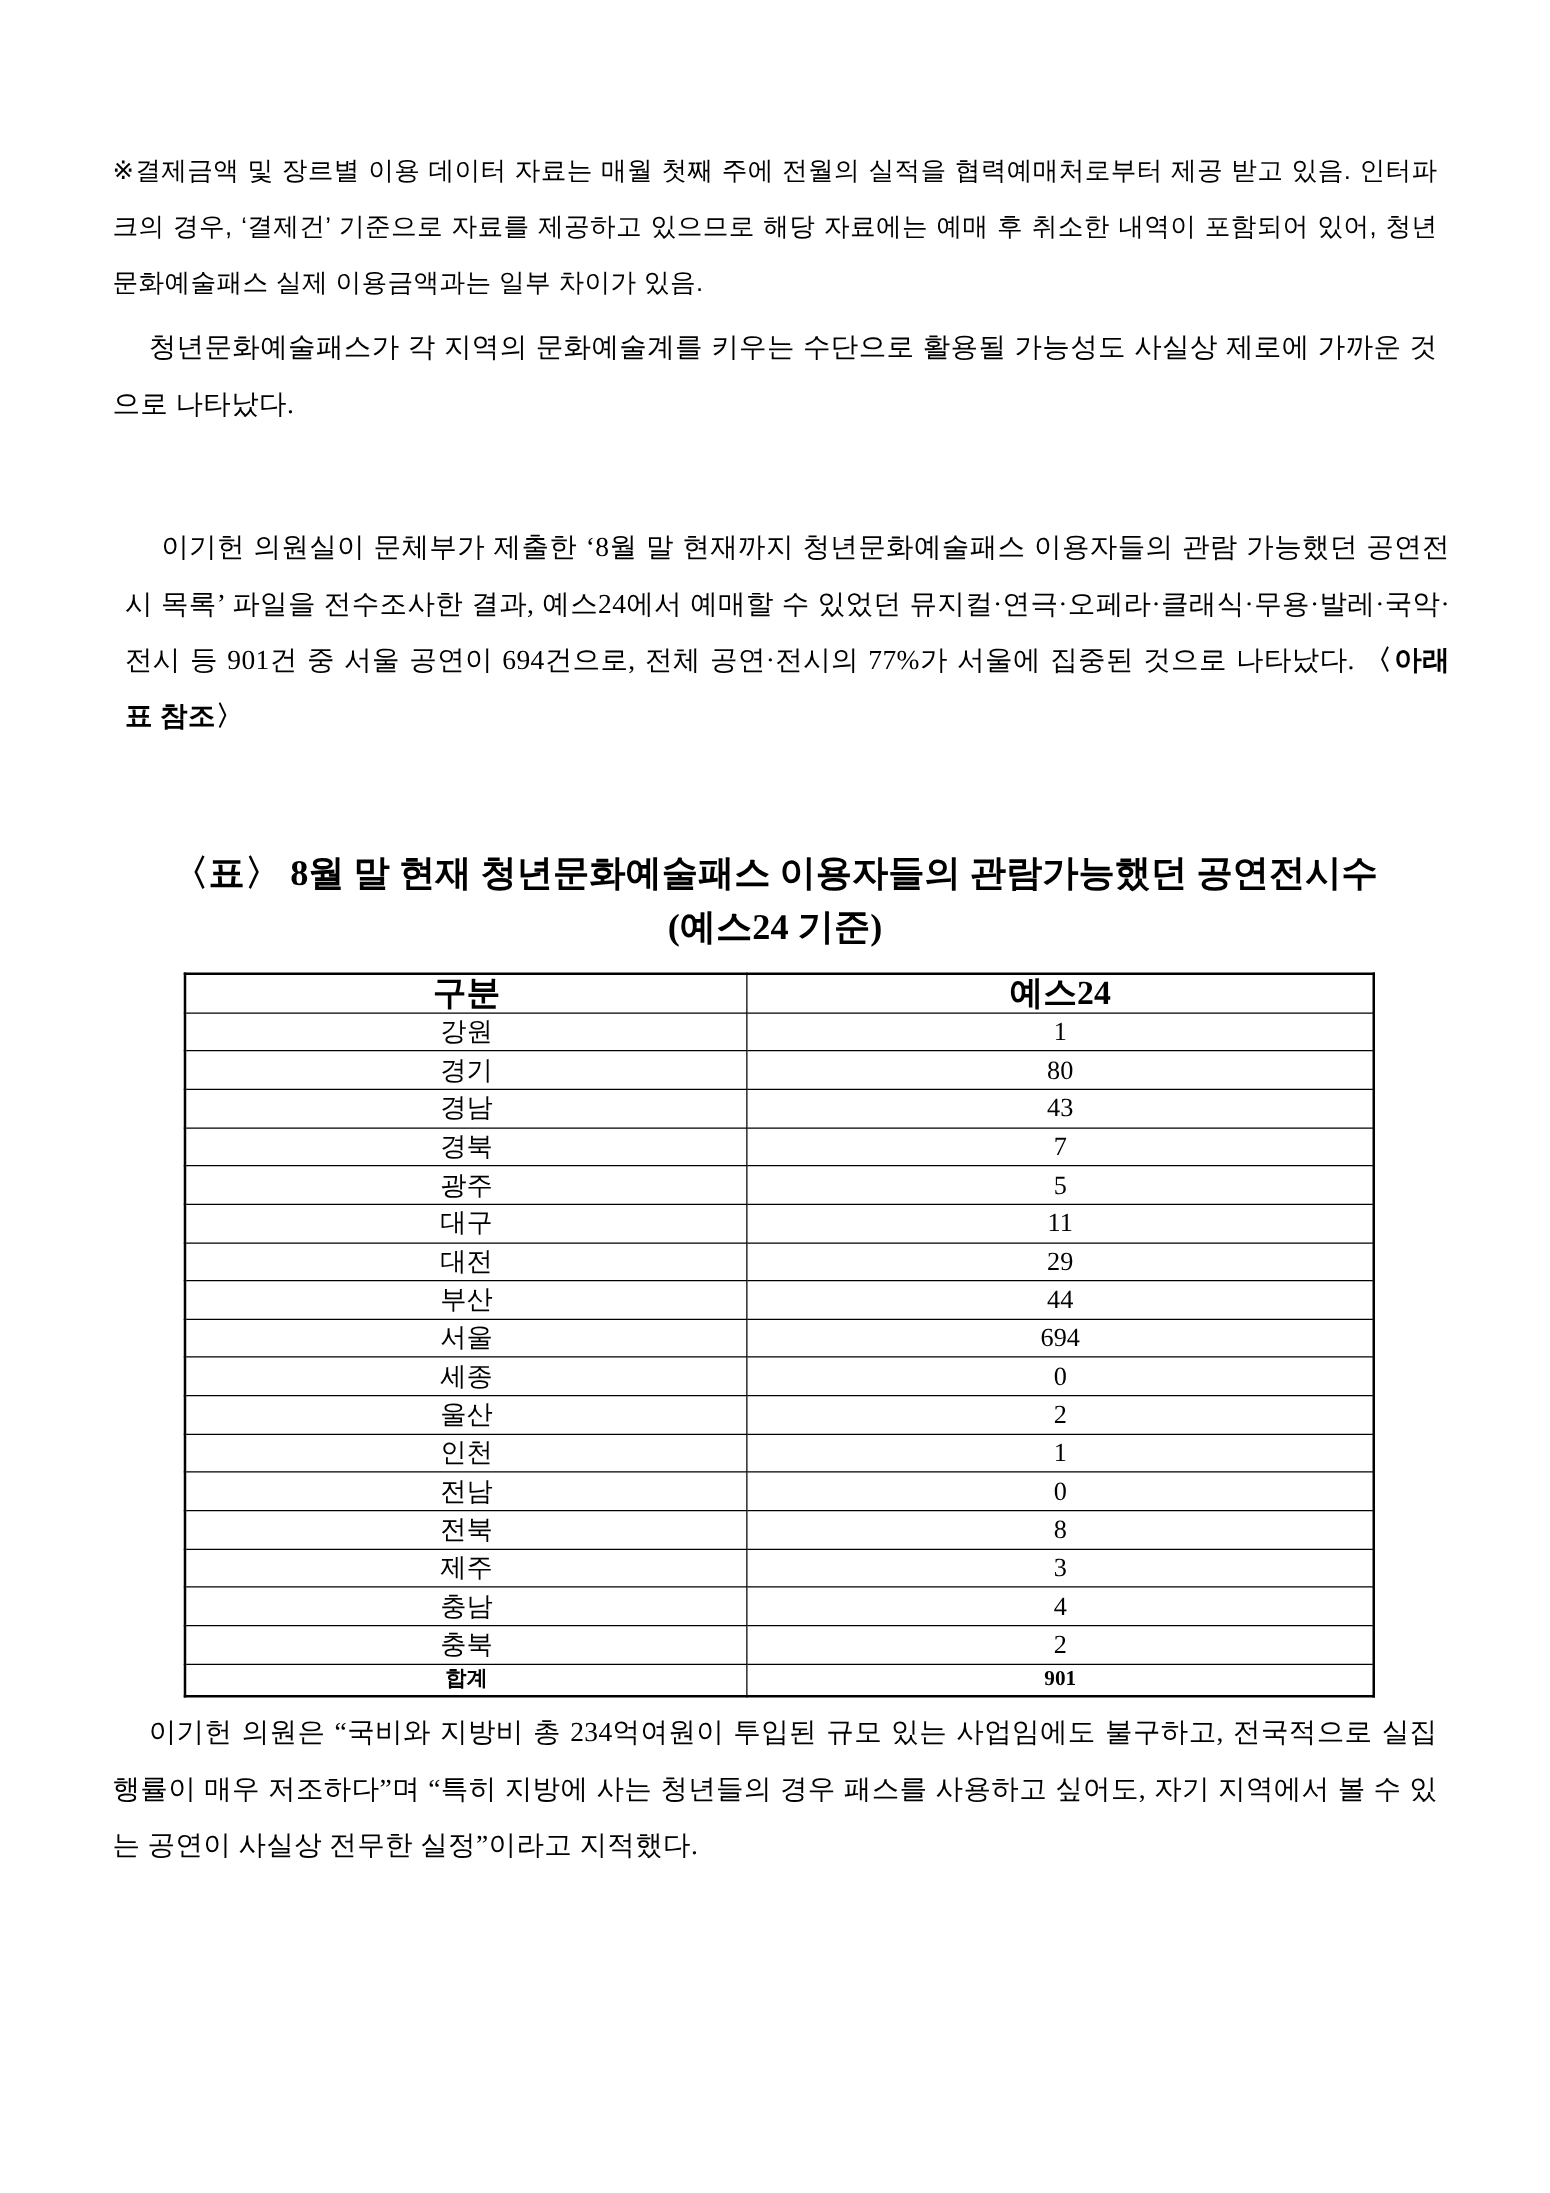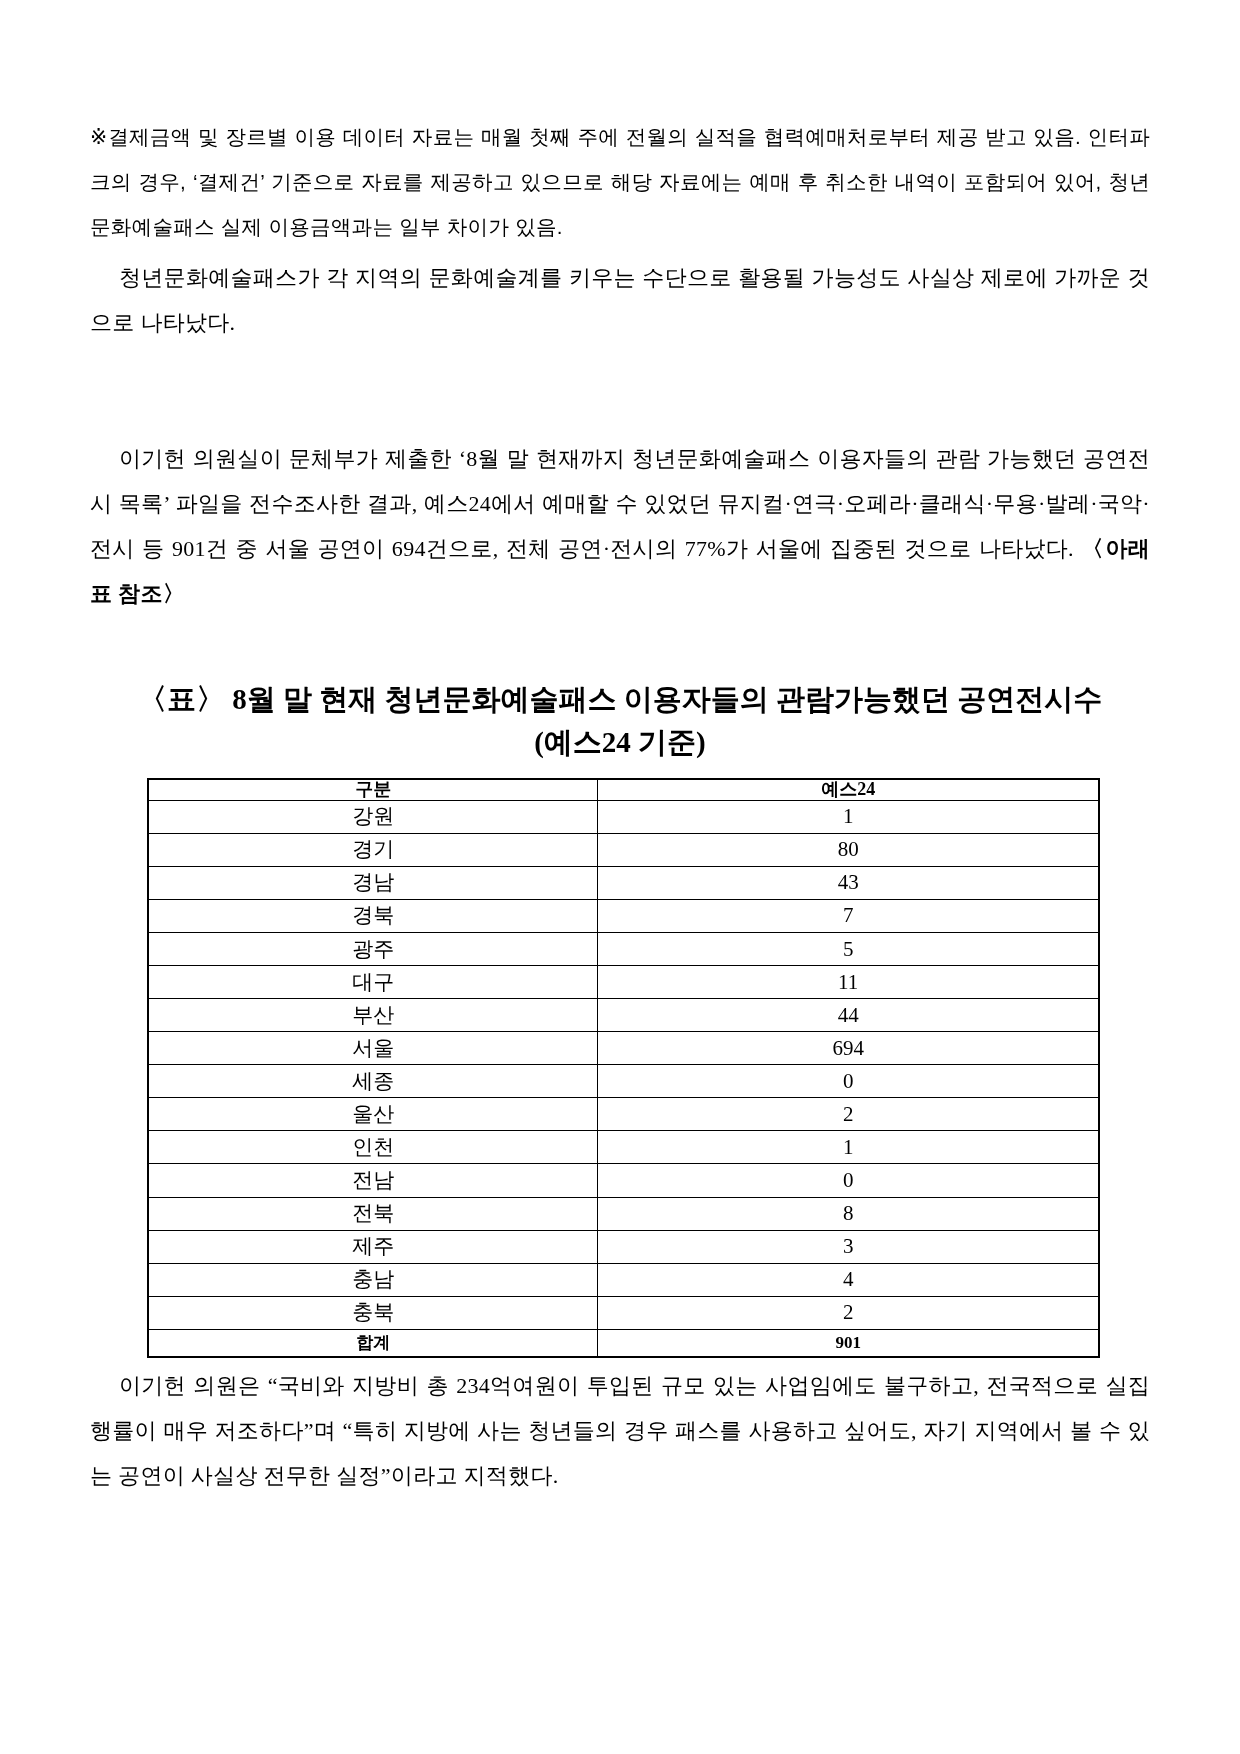--- a/index.html
+++ b/index.html
@@ -34,21 +34,21 @@
     line-height: 45px;
     letter-spacing: 0.3px;
   }
   .body-text {
     font-size: 22px;
     line-height: 45px;
     letter-spacing: 0.3px;
   }
   .indent { text-indent: 29px; }
   #p2 { top: 255px; }
-  #p3 { top: 436px; }
+  #p3 { top: 415px; margin-left: 10px; }
   #p4 { top: 1363px; }
   .bold { font-weight: bold; }
   .table-title {
     top: 678px;
     text-align: center;
     font-weight: bold;
     font-size: 29px;
     line-height: 43px;
   }
   #region-table {
@@ -64,21 +64,21 @@
   }
   #region-table th,
   #region-table td {
     border: 1px solid #000000;
     text-align: center;
     vertical-align: middle;
     padding: 0;
     line-height: 1.1;
     overflow: hidden;
   }
-  #region-table th { font-weight: bold; font-size: 18px; }
+  #region-table th { font-weight: bold; font-size: 27px; }
   #region-table tr.total td { font-weight: bold; font-size: 17px; }
   .col-region { width: 47.3%; }
   .col-count  { width: 52.7%; }
 </style>
 </head>
 <body>
 
 <div class="page">
 
   <p class="block body-text indent" id="p2">청년문화예술패스가 각 지역의 문화예술계를 키우는 수단으로 활용될 가능성도 사실상 제로에 가까운 것으로 나타났다.</p>
@@ -122,20 +122,24 @@
         </tr>
         <tr>
           <td>광주</td>
           <td>5</td>
         </tr>
         <tr>
           <td>대구</td>
           <td>11</td>
         </tr>
         <tr>
+          <td>대전</td>
+          <td>29</td>
+        </tr>
+        <tr>
           <td>부산</td>
           <td>44</td>
         </tr>
         <tr>
           <td>서울</td>
           <td>694</td>
         </tr>
         <tr>
           <td>세종</td>
           <td>0</td>

